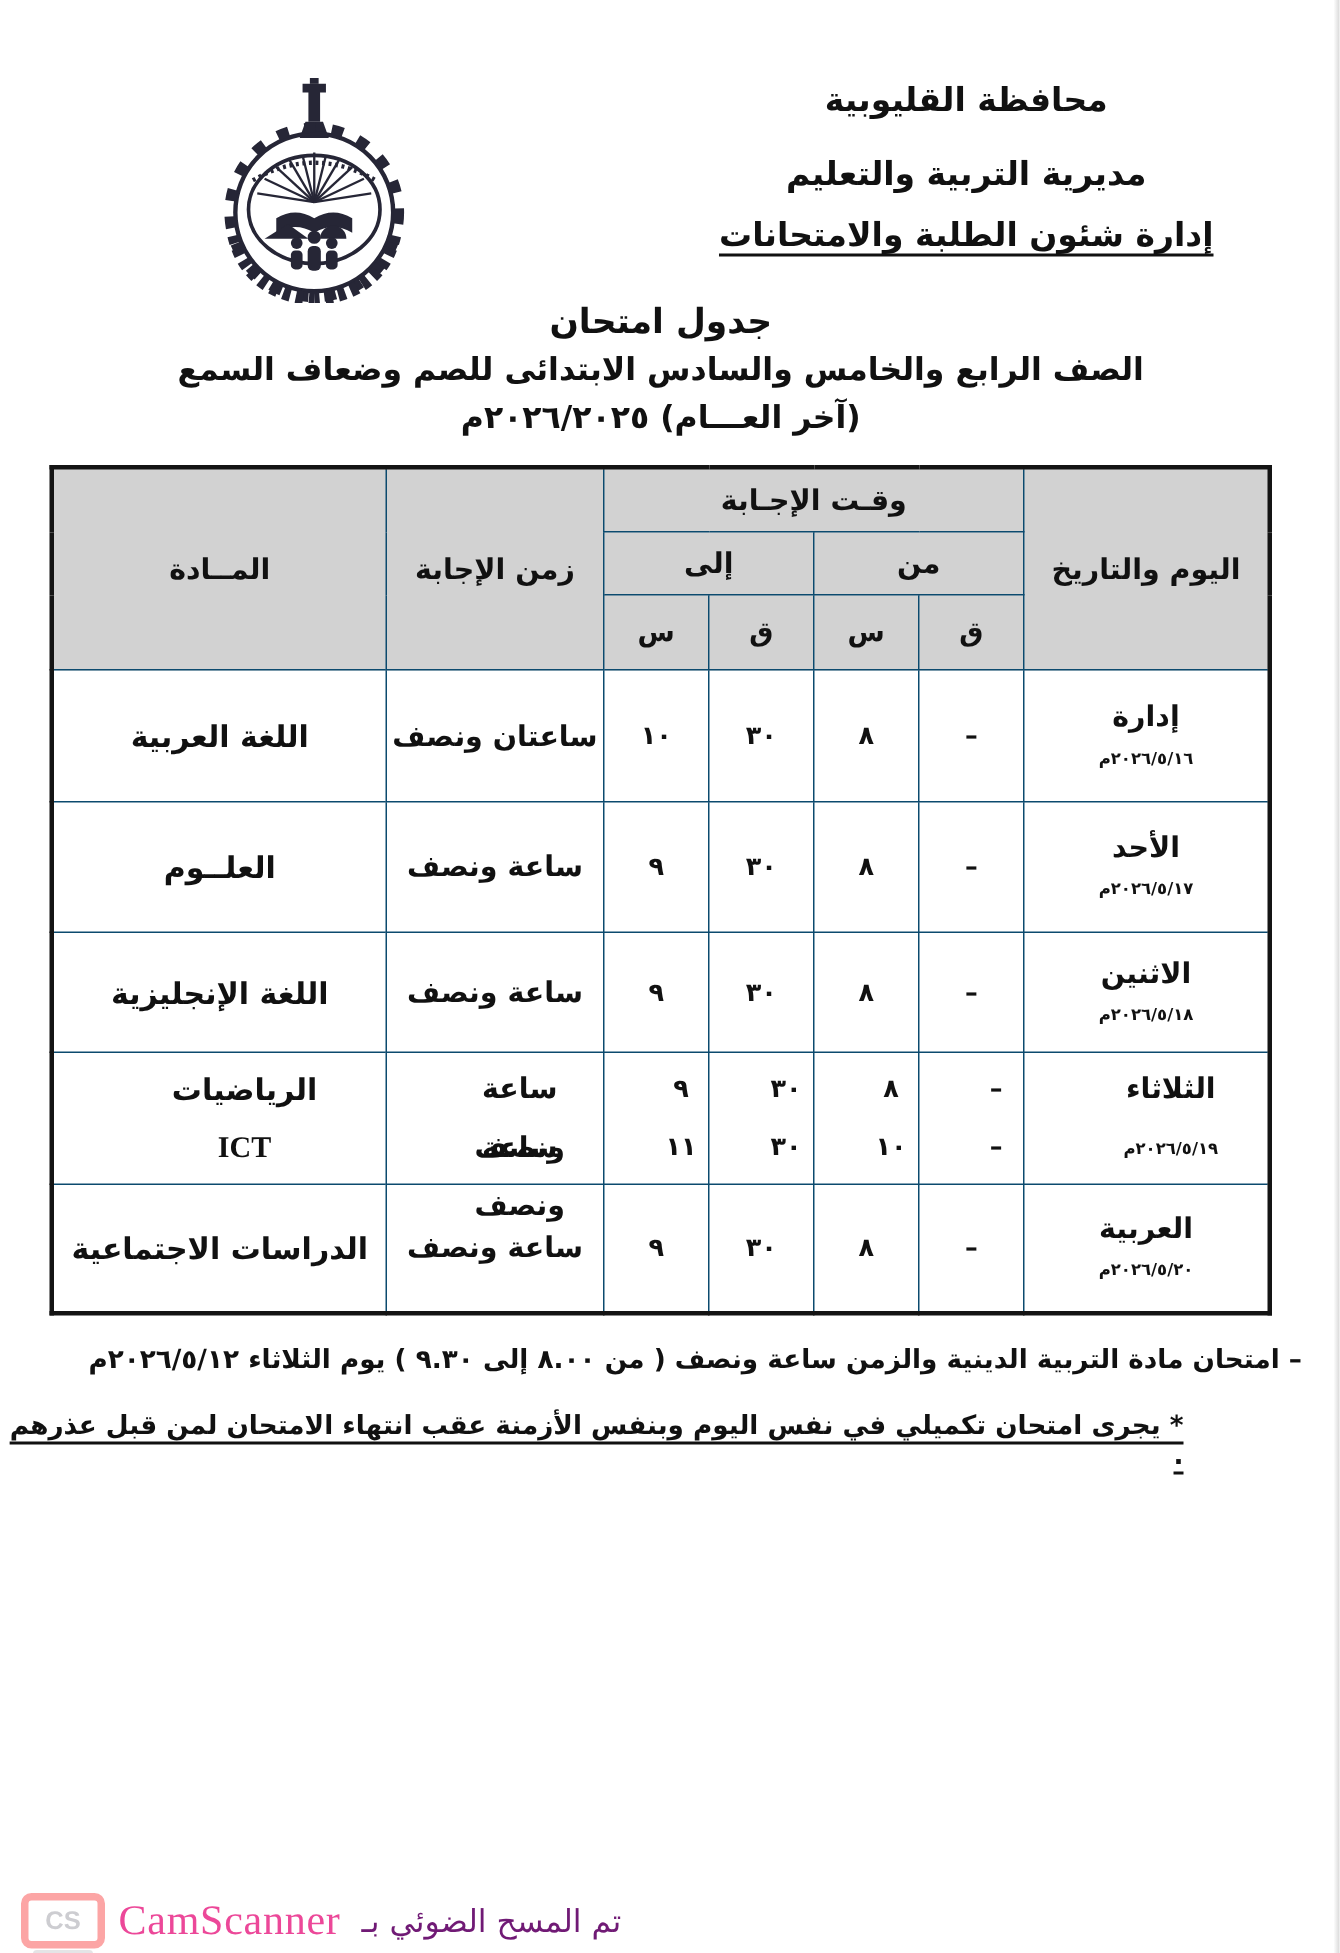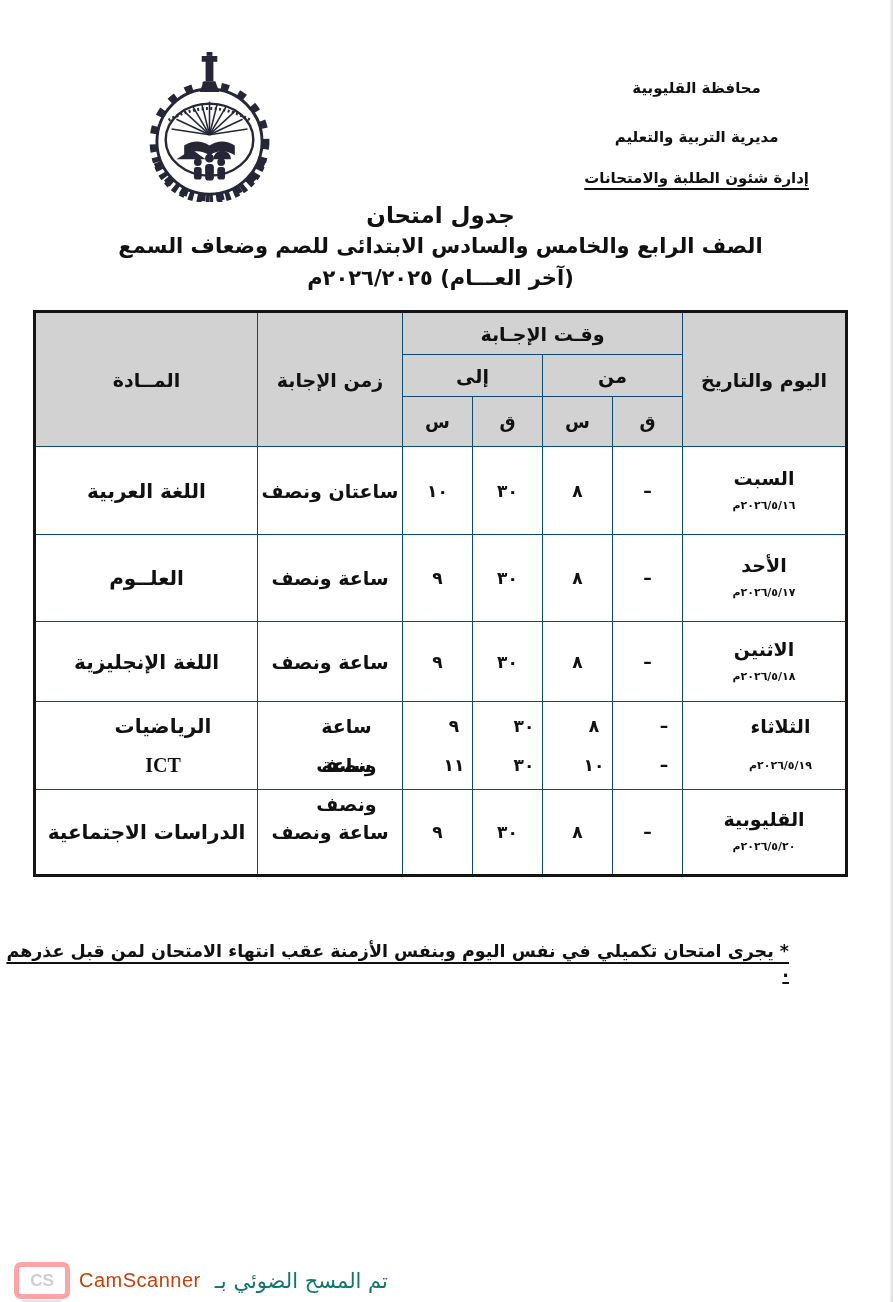--- a/index.html
+++ b/index.html
@@ -5,21 +5,21 @@
   html,body{margin:0;padding:0;background:#e8e8e8;}
   #page{
     position:relative;width:893px;height:1302px;background:#ffffff;
     font-family:"DejaVu Sans",sans-serif;color:#111;overflow:hidden;
     margin:0 auto;
   }
   .right-edge{position:absolute;top:0;right:0;width:4px;height:100%;
     background:linear-gradient(to right,#ffffff,#d9d9d9);}
   
   .letterhead{position:absolute;top:58px;right:84px;text-align:center;
-    direction:rtl;font-weight:700;font-size:15px;line-height:20px;margin-top:20px;}
+    direction:rtl;font-weight:700;font-size:22px;line-height:20px;}
   .letterhead .lh1{margin-bottom:29px;}
   .letterhead .lh2{margin-bottom:21px;}
   .letterhead .lh3{text-decoration:underline;text-underline-offset:5px;
     text-decoration-thickness:2px;}
   .logo{position:absolute;top:52px;left:112px;}
   
   .title-block{position:absolute;top:200px;left:0;width:881px;text-align:center;
     direction:rtl;font-weight:700;}
   .title-block .t1{font-size:23px;line-height:30px;}
   .title-block .t2{font-size:21px;line-height:32px;}
@@ -48,23 +48,23 @@
     text-decoration-thickness:2px;}
   
   .watermark{position:absolute;top:1262px;left:14px;display:flex;
     align-items:center;}
   .cs-badge{position:relative;width:46px;height:27px;border:5px solid #fca5a5;
     border-radius:7px;color:#cdcdd1;font-size:17px;font-weight:700;
     display:flex;align-items:center;justify-content:center;
     font-family:"Liberation Sans",sans-serif;}
   .cs-shadow{position:absolute;left:3px;top:33px;width:40px;height:5px;
     background:#e4e4e6;border-radius:3px;}
-  .cs-brand{margin-left:9px;font-size:20px;font-weight:500;color:#c2410c;
-    font-family:Liberation Sans, sans-serif;letter-spacing:0.5px;}
-  .cs-text{margin-left:14px;font-size:21px;color:#0f766e;direction:rtl;
+  .cs-brand{margin-left:9px;font-size:28px;font-weight:500;color:#ec4899;
+    font-family:Liberation Serif, serif;letter-spacing:0.5px;}
+  .cs-text{margin-left:14px;font-size:21px;color:#701a75;direction:rtl;
     font-weight:500;}
 </style>
 </head>
 <body>
 
 <div id="page">
 
   <div class="logo">
     <svg width="195" height="150" viewBox="0 0 200 154">
       <g stroke="#262636" fill="none" stroke-width="3">
@@ -147,21 +147,21 @@
       </tr>
       <tr style="height:50px">
         <td class="hdr-small">ق</td>
         <td class="hdr-small">س</td>
         <td class="hdr-small">ق</td>
         <td class="hdr-small">س</td>
       </tr>
 
       <tr style="height:88px">
         <td>
-          <div class="day-name">السبت</div>
+          <div class="day-name">إدارة</div>
           <div class="day-date">٢٠٢٦/٥/١٦م</div>
         </td>
         <td class="num">–</td>
         <td class="num">٨</td>
         <td class="num">٣٠</td>
         <td class="num">١٠</td>
         <td class="dur">ساعتان ونصف</td>
         <td class="subj">اللغة العربية</td>
       </tr>
 
@@ -217,33 +217,34 @@
           <div class="dline">ساعة ونصف</div>
         </td>
         <td class="subj">
           <div class="dline">الرياضيات</div>
           <div class="dline latin">ICT</div>
         </td>
       </tr>
 
       <tr style="height:86px">
         <td>
-          <div class="day-name">القليوبية</div>
+          <div class="day-name">العربية</div>
           <div class="day-date">٢٠٢٦/٥/٢٠م</div>
         </td>
         <td class="num">–</td>
         <td class="num">٨</td>
         <td class="num">٣٠</td>
         <td class="num">٩</td>
         <td class="dur">ساعة ونصف</td>
         <td class="subj">الدراسات الاجتماعية</td>
       </tr>
     </tbody>
   </table>
 
+  <div class="note1">– امتحان مادة التربية الدينية والزمن ساعة ونصف ( من ٨.٠٠ إلى ٩.٣٠ ) يوم الثلاثاء ٢٠٢٦/٥/١٢م</div>
   <div class="note2">* يجرى امتحان تكميلي في نفس اليوم وبنفس الأزمنة عقب انتهاء الامتحان لمن قبل عذرهم .</div>
 
   <div class="watermark">
     <div class="cs-badge">
       <span>CS</span>
       <div class="cs-shadow"></div>
     </div>
     <div class="cs-brand">CamScanner</div>
     <div class="cs-text">تم المسح الضوئي بـ</div>
   </div>

